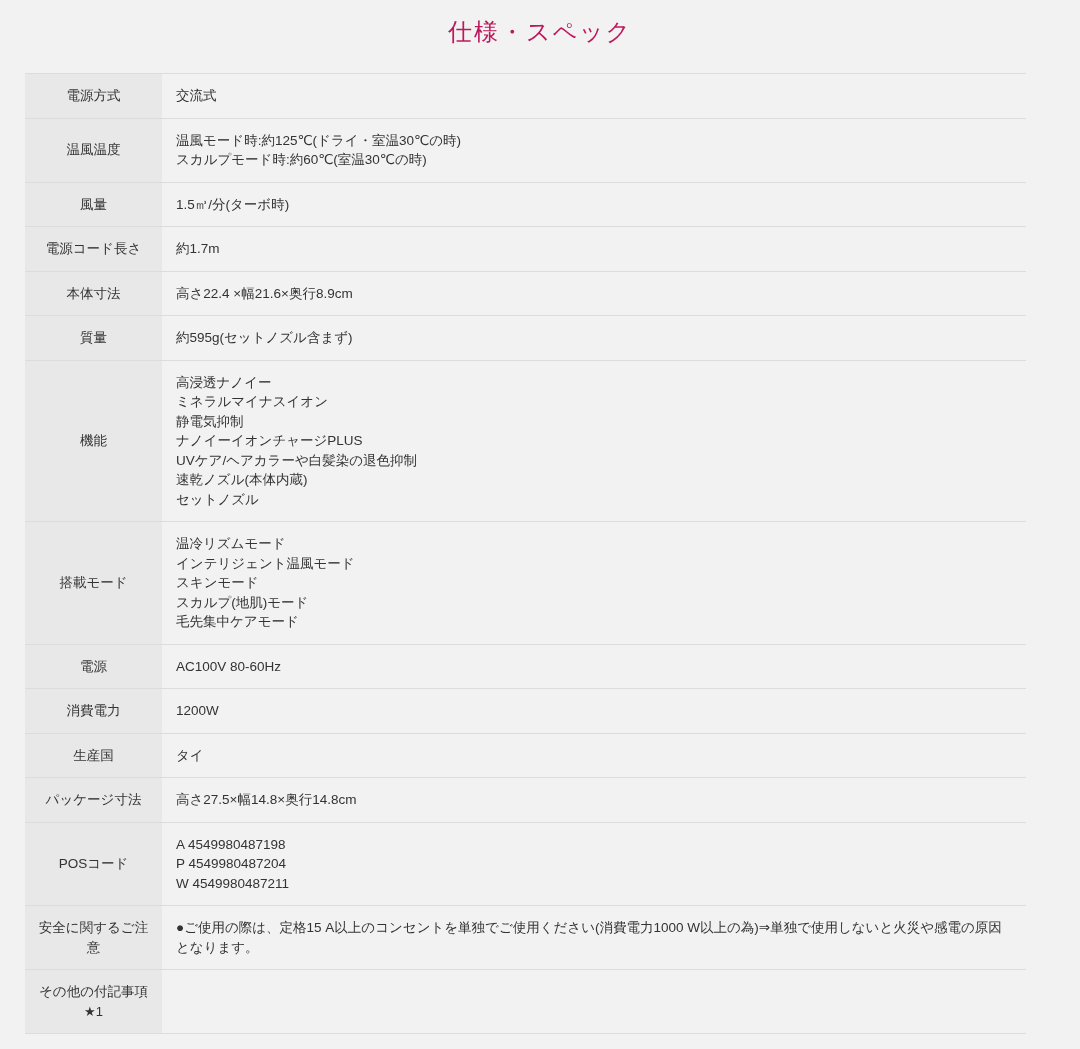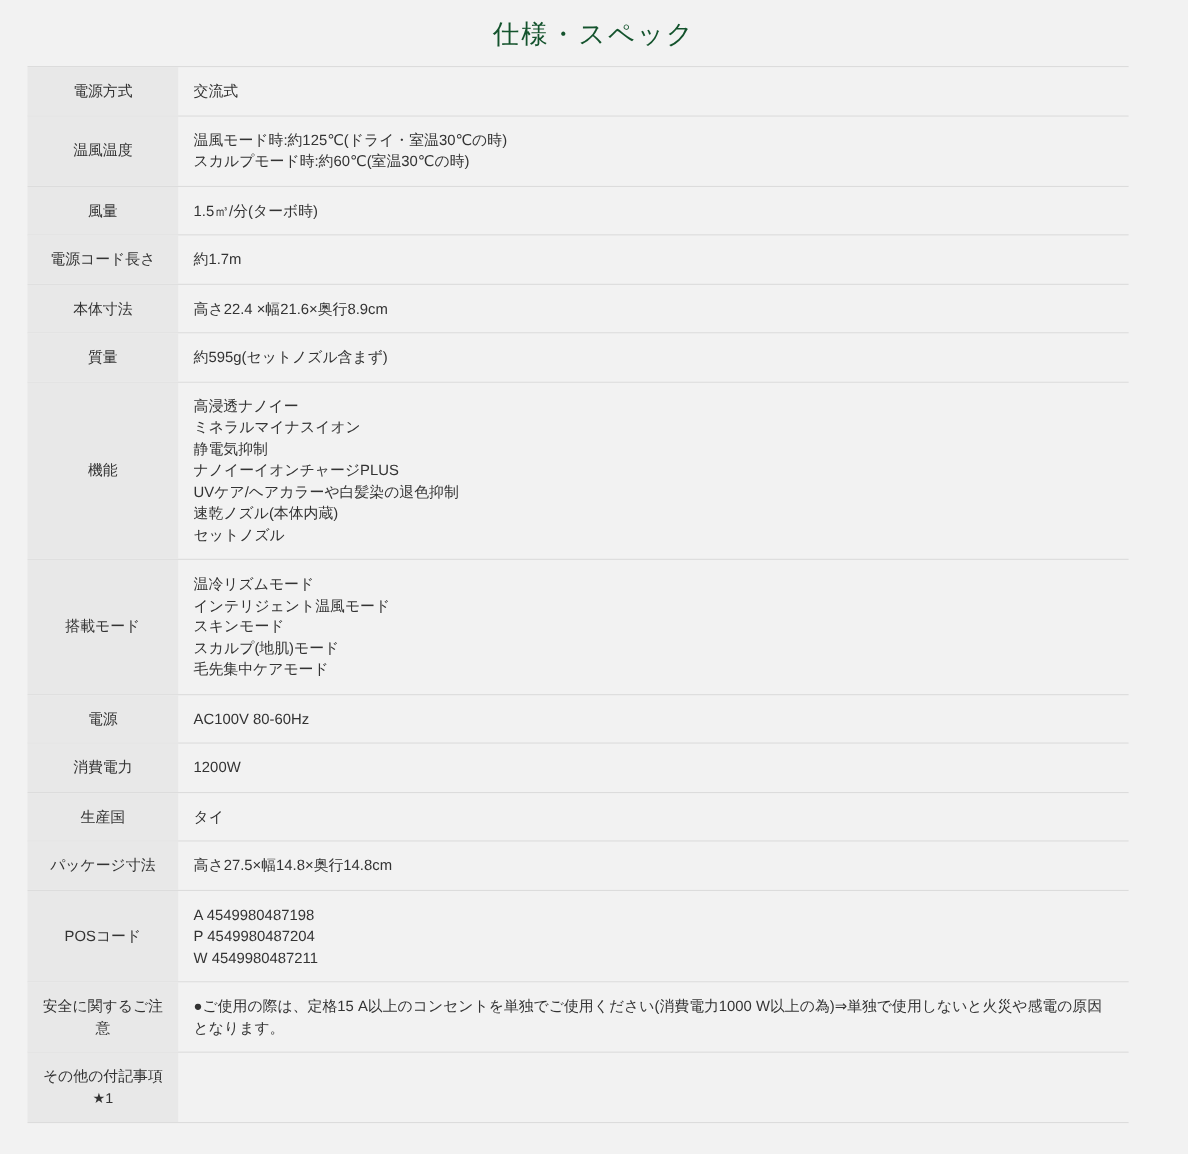--- a/index.html
+++ b/index.html
@@ -14,27 +14,27 @@
     color: #333333;
     -webkit-font-smoothing: antialiased;
     overflow: hidden;
   }
   .page-title {
     margin: 0;
     padding-top: 15px;
     text-align: center;
     font-size: 24px;
     font-weight: 500;
-    color: #14532d;
+    color: #be185d;
     letter-spacing: 2px;
     line-height: 34px;
   }
   .spec-table {
     width: 1001px;
-    margin: 11px 0 0 25px;
+    margin: 24px 0 0 25px;
     border-top: 1px solid #dcdcdc;
   }
   .spec-row {
     display: flex;
     align-items: stretch;
     border-bottom: 1px solid #dcdcdc;
     min-height: 44px;
     box-sizing: border-box;
   }
   .spec-label-cell {

